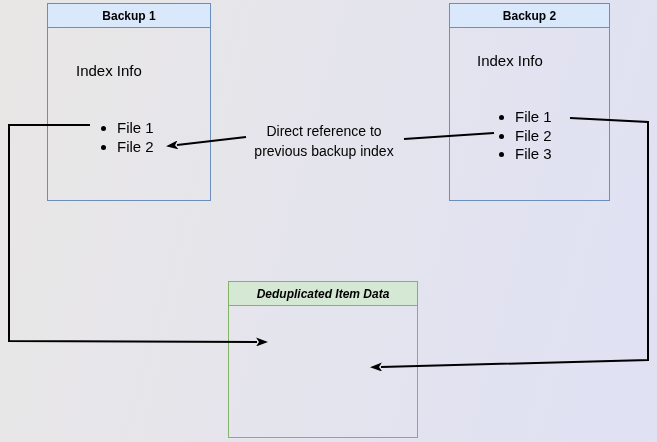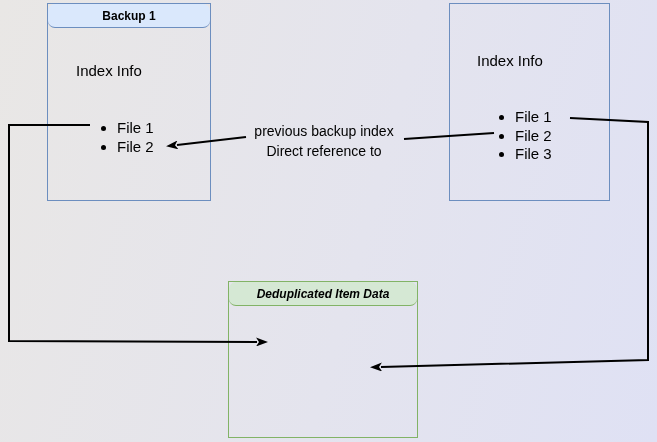--- a/index.html
+++ b/index.html
@@ -22,21 +22,20 @@
   }
   .box .hdr {
     box-sizing: border-box;
     height: 24px;
     display: flex;
     align-items: center;
     justify-content: center;
     font-size: 12px;
     font-weight: bold;
     border-bottom: 1px solid;
-    border-radius: 7px;
   }
   .box.blue  { border-color: #6c8ebf; }
   .box.blue .hdr  { background: #dae8fc; border-bottom-color: #6c8ebf; }
   .box.green { border-color: #82b366; }
   .box.green .hdr { background: #d5e8d4; border-bottom-color: #82b366; font-style: italic; }
 
   .subtitle {
     position: absolute;
     font-size: 15px;
     line-height: 16px;
@@ -94,35 +93,36 @@
   <div class="box blue b1">
     <div class="hdr">Backup 1</div>
     <div class="subtitle">Index Info</div>
     <ul class="filelist">
       <li>File 1</li>
       <li>File 2</li>
     </ul>
   </div>
 
   <div class="box blue b2">
+    <div class="hdr">Backup 2</div>
     <div class="subtitle">Index Info</div>
     <ul class="filelist">
       <li>File 1</li>
       <li>File 2</li>
       <li>File 3</li>
     </ul>
   </div>
 
   <div class="box green b3">
     <div class="hdr">Deduplicated Item Data</div>
   </div>
 
   <div class="annotation">
+    <div>Direct reference to</div>
     <div>previous backup index</div>
-    <div>Direct reference to</div>
   </div>
 
   <svg class="connectors" viewBox="0 0 657 442" xmlns="http://www.w3.org/2000/svg">
     <defs>
       <marker id="arrow" viewBox="0 0 12 9" markerUnits="userSpaceOnUse" markerWidth="12" markerHeight="9" refX="1" refY="4.5" orient="auto">
         <path d="M0,0 L12,4.5 L0,9 L3,4.5 Z" fill="#000"></path>
       </marker>
     </defs>
 
     <path class="wire" d="M 90 125 L 9 125 L 9 341 L 257 342" marker-end="url(#arrow)"></path>

